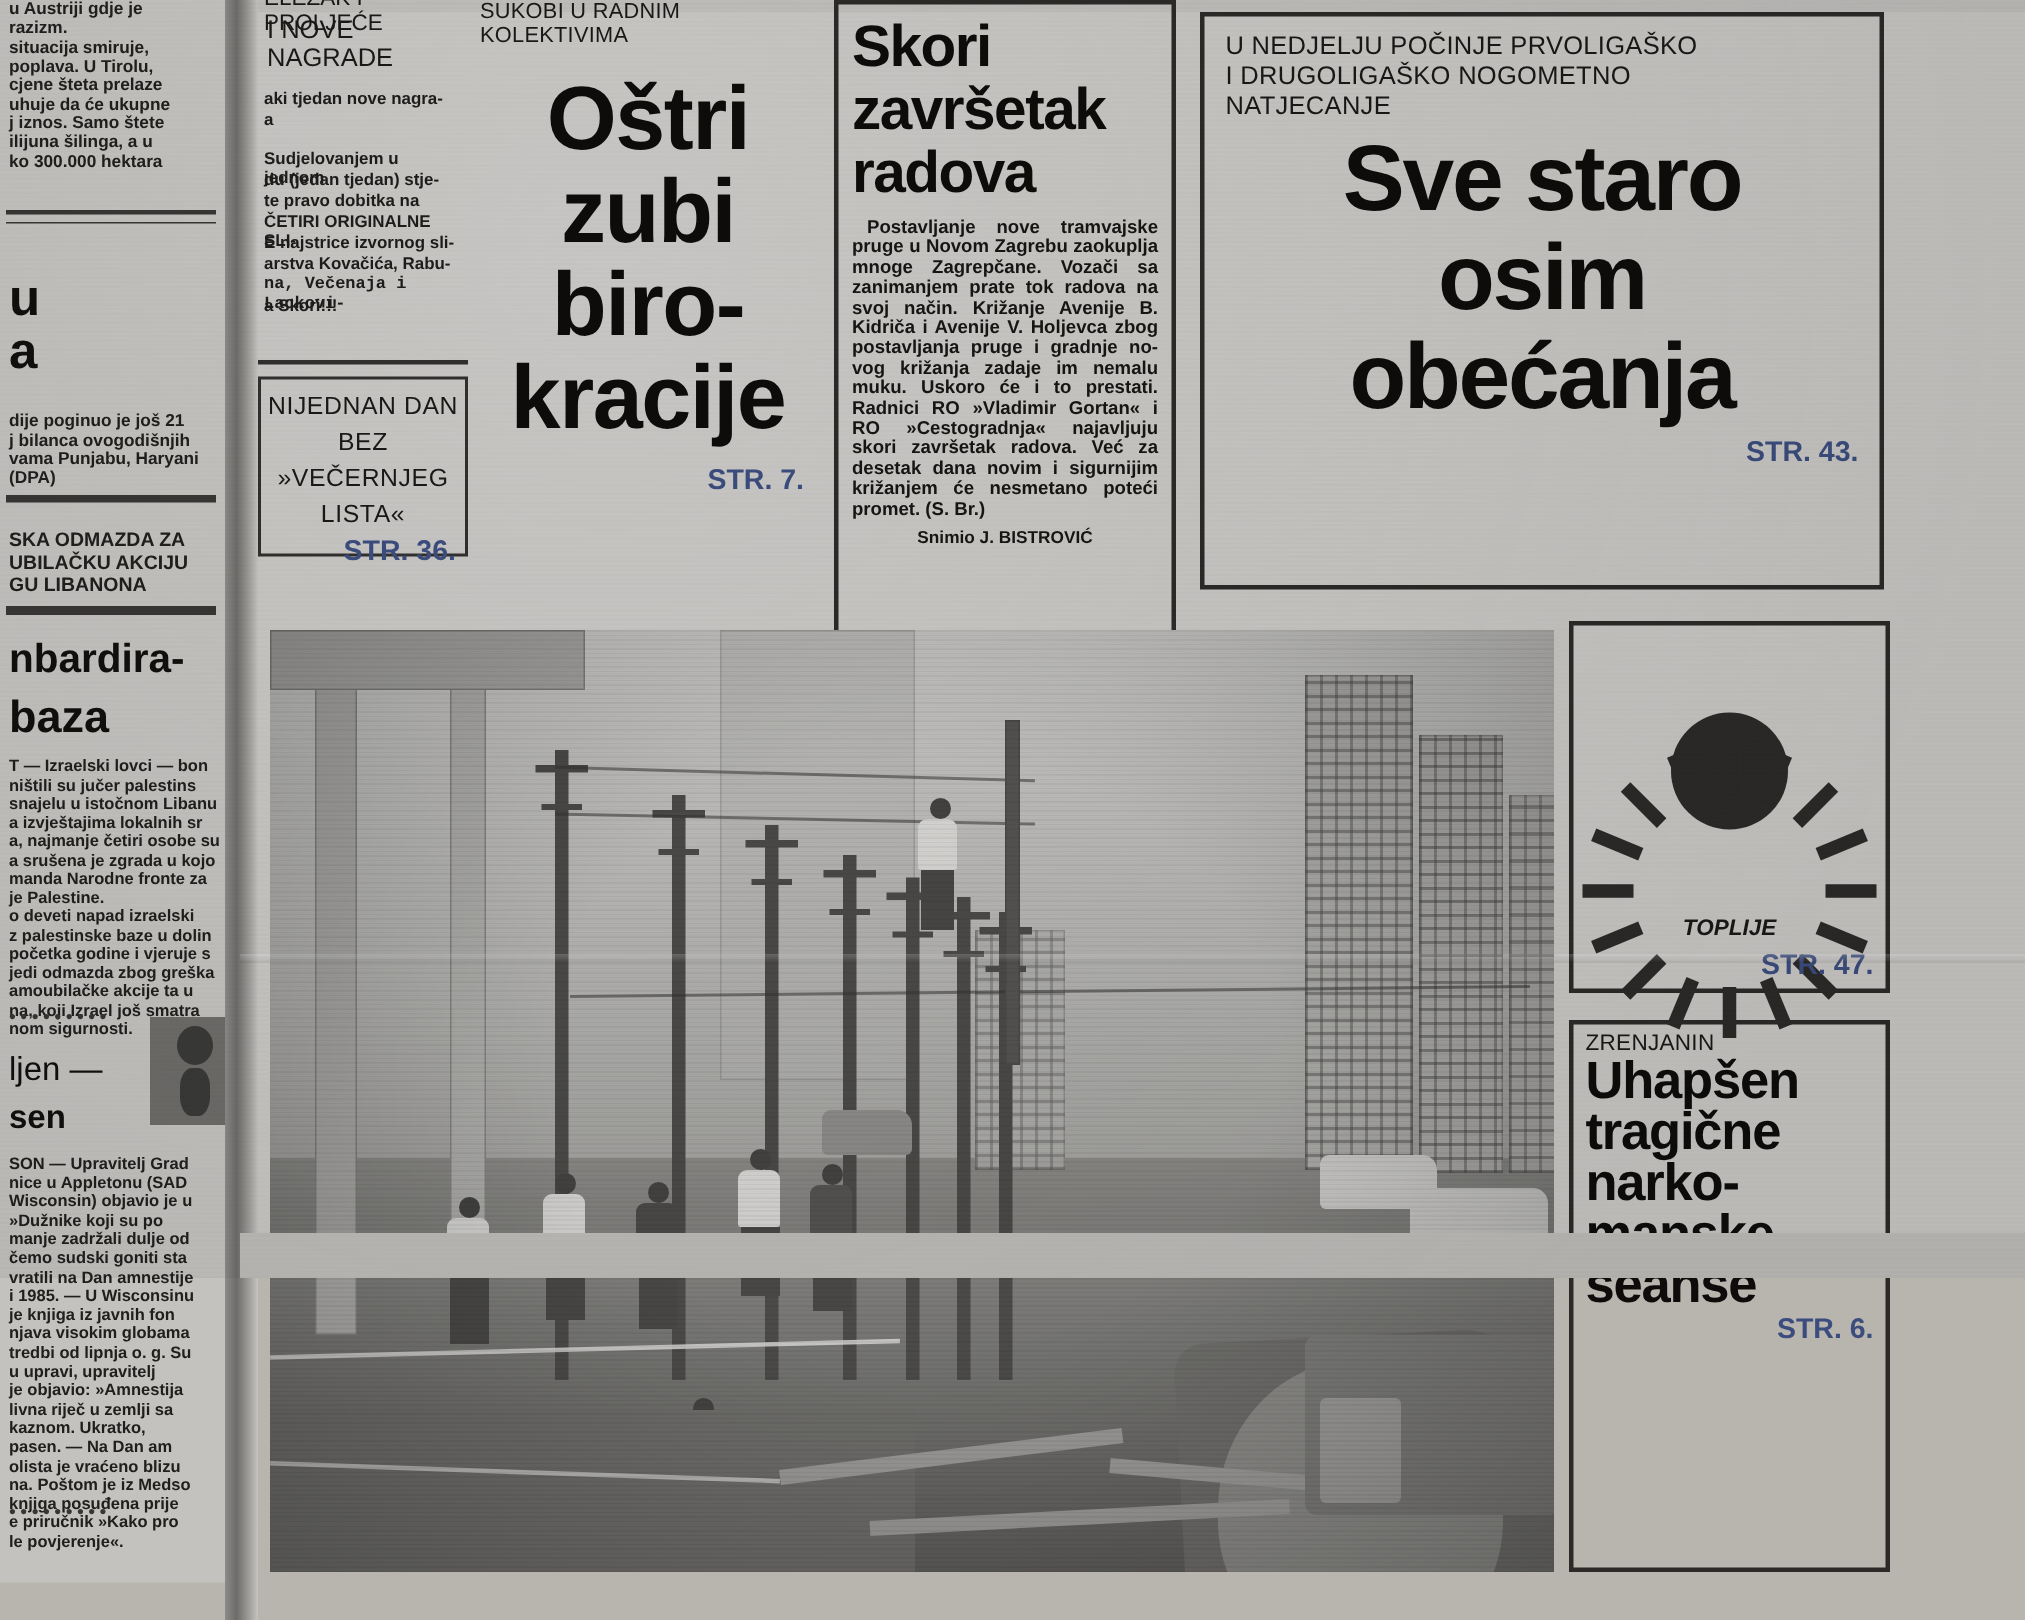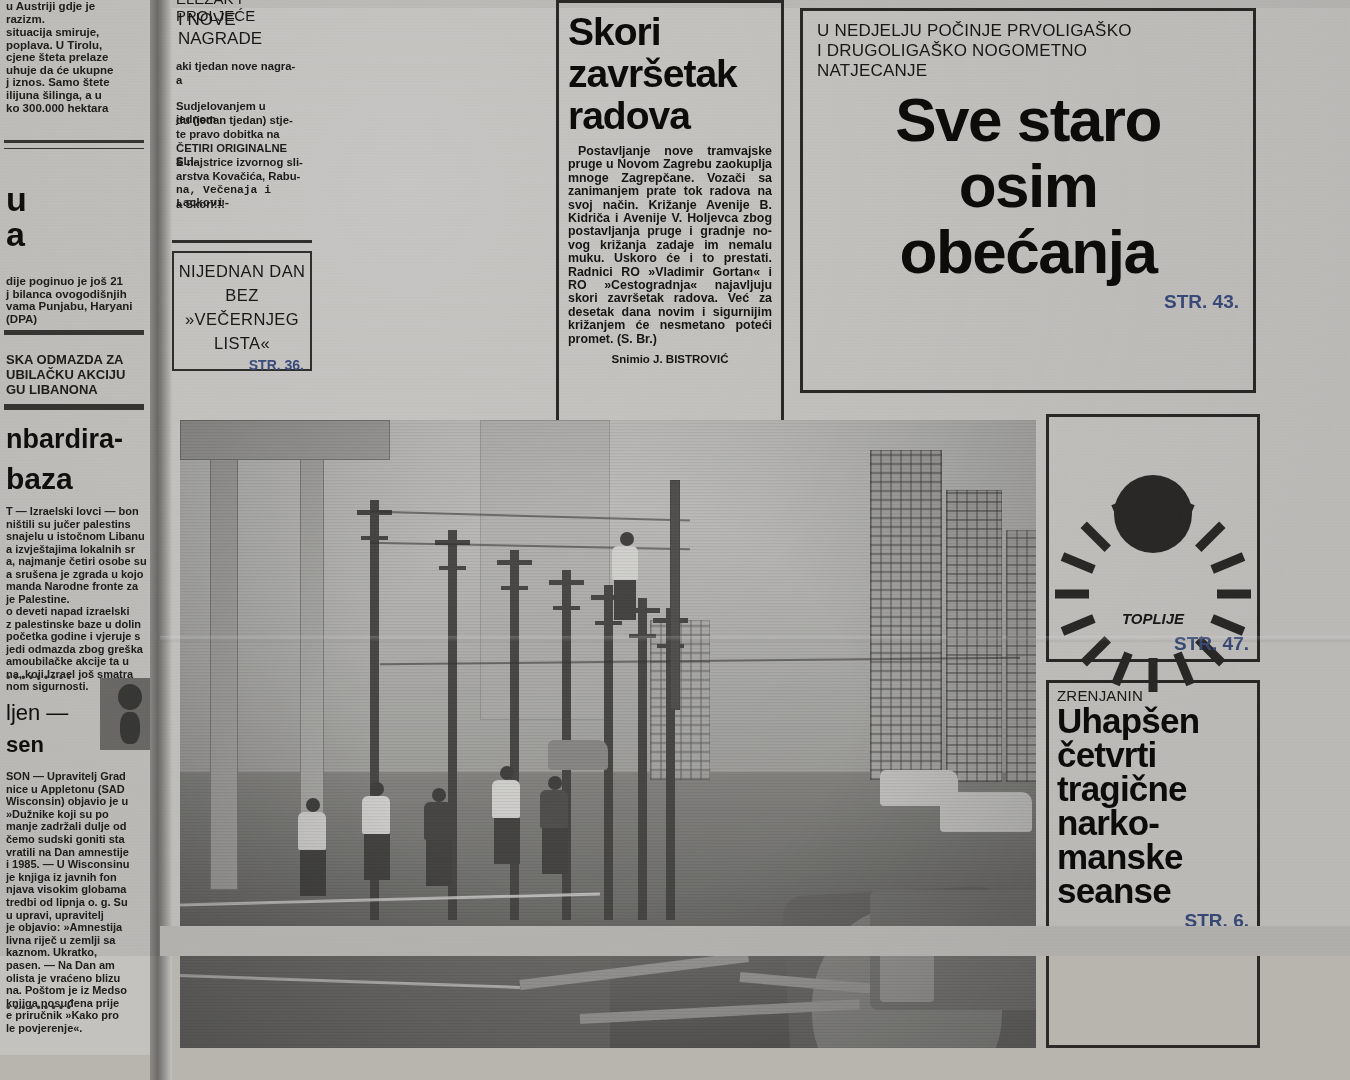--- a/index.html
+++ b/index.html
@@ -11,21 +11,21 @@
     width: 1350px;
     height: 1080px;
     overflow: hidden;
     font-family: "Liberation Sans", sans-serif;
     color: #14110e;
   }
 
   #page {
     position: relative;
     width: 1350px;
-    height: 956px;
+    height: 852px;
     background: #c8c5bd;
     filter: saturate(0.35) contrast(1.02);
   }
 
   
   #page::before {
     content: "";
     position: absolute;
     inset: 0;
     background:
@@ -491,23 +491,32 @@
     <div class="promo-body" style="position:absolute; left:4px; top:184px; width:132px;font-family:Liberation Mono, monospace;">na, Večenaja i Lackovi-</div>
     <div class="promo-body" style="position:absolute; left:4px; top:198px; width:132px;">a Skori!!!</div>
     <div style="position:absolute; left:0; top:240px; width:140px; height:3px; background:#33302c;"></div>
   </div>
 
   <div class="nodaybox">
     <div class="ln" style="margin-top:6px;">NIJEDNAN DAN</div>
     <div class="ln">BEZ</div>
     <div class="ln">»VEČERNJEG</div>
     <div class="ln">LISTA«</div>
-    <div class="page-ref" style="font-size:14px; margin-top:2px; margin-right:6px;">STR. 36.</div>
-  </div>
-
+    <div class="page-ref" style="font-size:19px; margin-top:2px; margin-right:6px;">STR. 36.</div>
+  </div>
+
+  <div class="ostri">
+    <div class="kicker" style="white-space:pre-line; padding-left:4px;">SUKOBI U RADNIM
+KOLEKTIVIMA</div>
+    <div class="headline" style="margin-top:16px;">Oštri</div>
+    <div class="headline">zubi</div>
+    <div class="headline">biro-</div>
+    <div class="headline">kracije</div>
+    <div class="page-ref" style="font-size:19px; margin-top:14px; padding-right:12px;">STR. 7.</div>
+  </div>
 
   <div class="skori">
     <div class="headline">Skori</div>
     <div class="headline">završetak</div>
     <div class="headline">radova</div>
     <div class="body-text" style="margin-top:8px; text-indent:10px;">Postavljanje nove tramvaj­ske pruge u Novom Zagrebu zaokuplja mnoge Zagrepčane. Vozači sa zanimanjem prate tok radova na svoj način. Kri­žanje Avenije B. Kidriča i Avenije V. Holjevca zbog po­stavljanja pruge i gradnje no­vog križanja zadaje im nema­lu muku. Uskoro će i to pre­stati. Radnici RO »Vladimir Gortan« i RO »Cestogradnja« najavljuju skori završetak ra­dova. Već za desetak dana novim i sigurnijim križanjem će nesmetano poteći promet. (S. Br.)</div>
     <div class="credit" style="margin-top:7px;">Snimio J. BISTROVIĆ</div>
   </div>
 
   <div class="sve">
@@ -540,21 +549,20 @@
       <div class="ray" style="transform: translate(-50%,-50%) rotate(315deg);"></div>
       <div class="ray" style="transform: translate(-50%,-50%) rotate(337.5deg);"></div>
     </div>
     <div class="toplije-label">TOPLIJE</div>
     <div class="page-ref">STR. 47.</div>
   </div>
 
   <div class="zrenjanin">
     <div class="kicker">ZRENJANIN</div>
     <div class="headline">Uhapšen</div>
-    <div class="headline">četvrti</div>
     <div class="headline">tragične</div>
     <div class="headline">narko-</div>
     <div class="headline">manske</div>
     <div class="headline">seanse</div>
     <div class="page-ref">STR. 6.</div>
   </div>
 
   <div class="photo">
     <div class="sky"></div>
     <div class="ground"></div>

